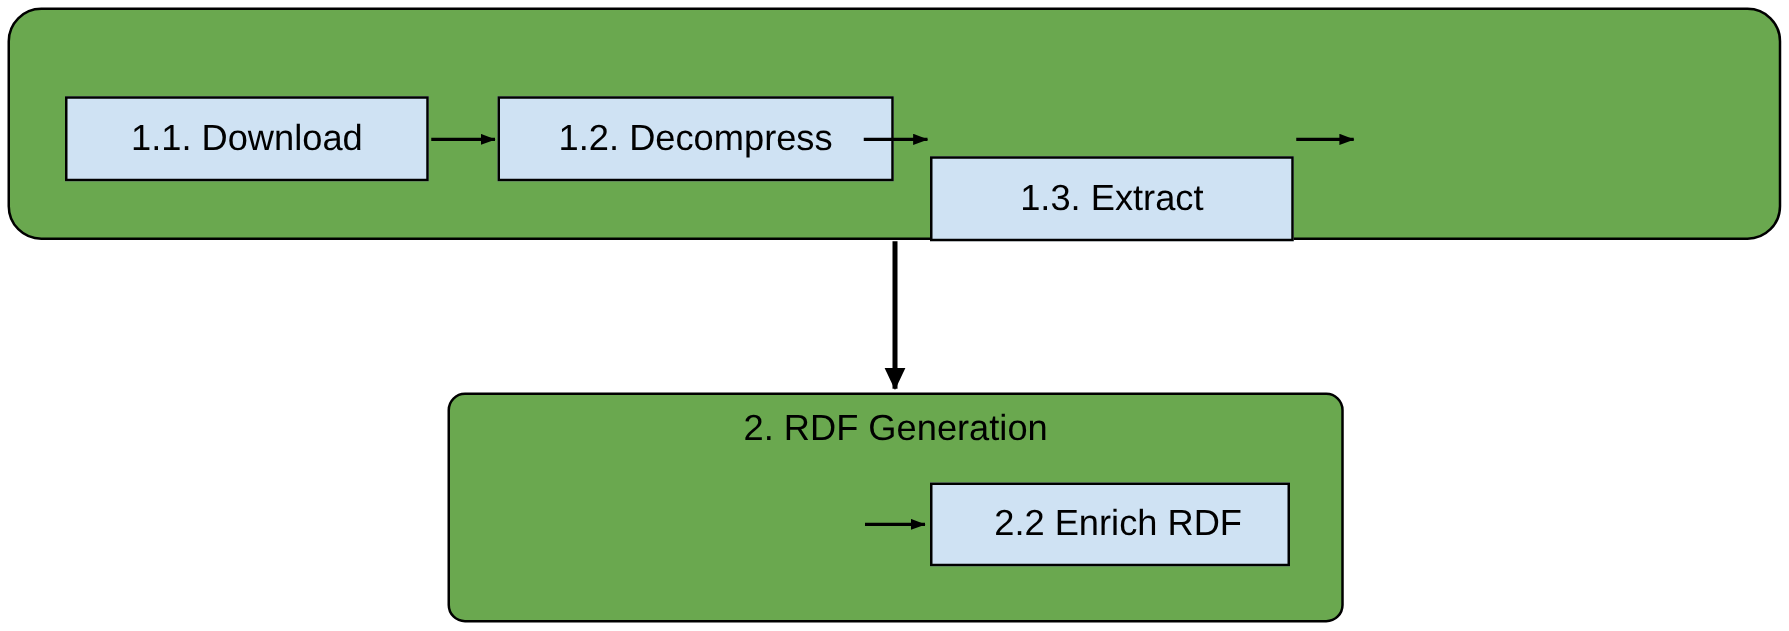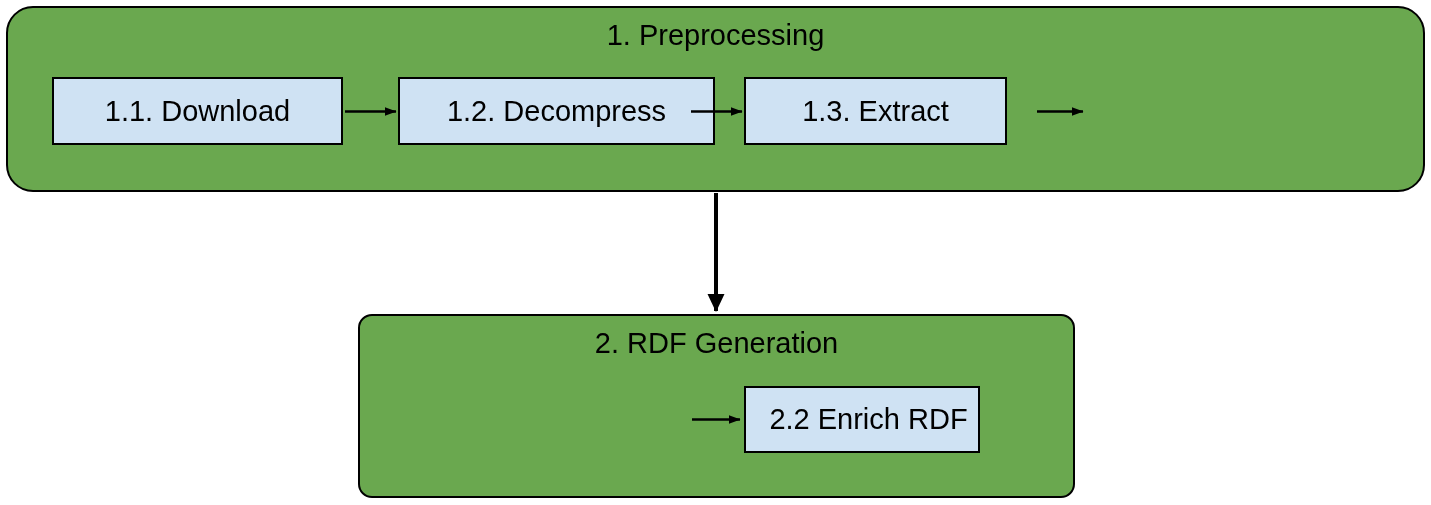--- a/index.html
+++ b/index.html
@@ -48,43 +48,42 @@
     align-items: center;
     justify-content: center;
     font-size: 29px;
     white-space: nowrap;
     top: 69px;
     height: 68px;
   }
   .group-2 .step { top: 70px; height: 67px; }
   .g1-s1 { left: 44px;   width: 291px; }
   .g1-s2 { left: 390px;  width: 317px; }
-  .g1-s3 { left: 736px;  width: 263px; }
+  .g1-s3 { left: 736px;  width: 291px; margin-top: 48px; }
   .g1-s4 { left: 1077px; width: 291px; }
   .g2-s1 { left: 37px;   width: 293px; }
-  .g2-s2 { left: 384px;  width: 236px; padding-left: 13px; }
+  .g2-s2 { left: 384px;  width: 288px; padding-left: 13px; }
   .arrows {
     position: absolute;
     inset: 0;
     width: 1431px;
     height: 505px;
     pointer-events: none;
   }
   .arrows line { stroke: var(--arrow); }
   .arrows .thin { stroke-width: 2.5; }
   .arrows .thick { stroke-width: 4; }
   .arrows marker path { fill: var(--arrow); }
 </style>
 </head>
 <body>
 
 <div class="canvas">
 
   <section class="group group-1">
-    <div class="group-title">1. Preprocessing</div>
     <div class="step g1-s1">1.1. Download</div>
     <div class="step g1-s2">1.2. Decompress</div>
     <div class="step g1-s3">1.3. Extract</div>
   </section>
 
   <section class="group group-2">
     <div class="group-title">2. RDF Generation</div>
     <div class="step g2-s2">2.2 Enrich RDF</div>
   </section>
 

